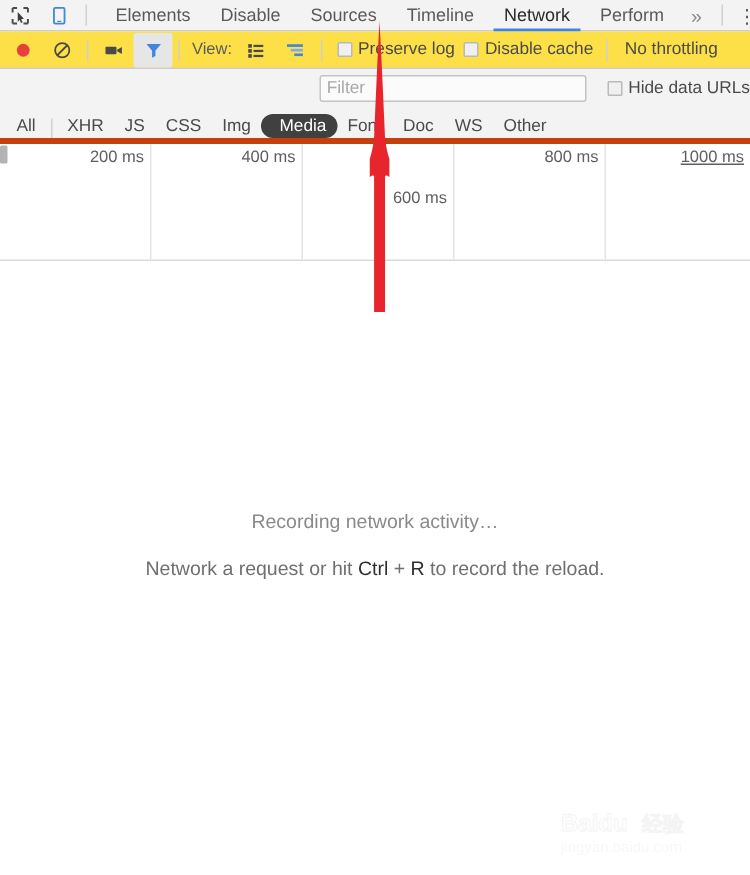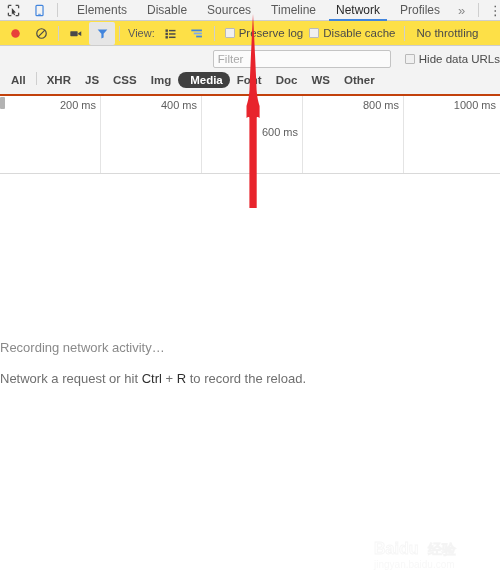--- a/index.html
+++ b/index.html
@@ -182,26 +182,25 @@
     font-family: "Liberation Sans", sans-serif;
     outline: none;
   }
   .filter-input::placeholder { color: #a8a8a8; }
 
   
   .typebar {
     position: relative;
     height: 24px;
     background: #f3f3f3;
-    border-bottom: 2px solid #c2410c;
-    display: flex;
-    align-items: flex-start;
+    border-bottom: 4px solid #c2410c;
+    display: flex;
+    align-items: flex-end;
     padding-left: 4px;
     box-sizing: border-box;
-    font-weight: bold;
   }
   .type {
     font-size: 11.5px;
     color: #4a4a4a;
     padding: 2px 7px;
     border-radius: 9px;
     white-space: nowrap;
   }
   .type.sel {
     background: #404040;
@@ -249,21 +248,21 @@
     transform: translateX(-100%);
     padding-right: 4px;
   }
 
   
   .emptystate {
     position: absolute;
     left: 0;
     right: 0;
     top: 340px;
-    text-align: left;
+    text-align: center;
   }
   .es-line1 {
     font-size: 13px;
     color: #8a8a8a;
     margin-bottom: 16px;
   }
   .es-line2 {
     font-size: 13px;
     color: #6f6f6f;
   }
@@ -311,21 +310,21 @@
     </div>
 
     <div class="tb-sep"></div>
 
     <div class="tabs">
       <div class="tab">Elements</div>
       <div class="tab">Disable</div>
       <div class="tab">Sources</div>
       <div class="tab">Timeline</div>
       <div class="tab active">Network</div>
-      <div class="tab">Profiles</div>
+      <div class="tab">Perform</div>
       <div class="tab-more">»</div>
     </div>
 
     <div class="tabbar-right">
       <div class="tb-sep"></div>
       <div class="kebab">⋮</div>
 
     </div>
   </div>
 
@@ -426,21 +425,21 @@
 
     <div class="divider" style="left:100px;"></div>
     <div class="divider" style="left:201px;"></div>
     <div class="divider" style="left:302px;"></div>
     <div class="divider" style="left:403px;"></div>
 
     <div class="tick" style="left:100px;">200 ms</div>
     <div class="tick" style="left:201px;">400 ms</div>
     <div class="tick" style="left:302px;margin-top:27px;">600 ms</div>
     <div class="tick" style="left:403px;">800 ms</div>
-    <div class="tick" style="left:500px;">1000 ms</div>
+    <div class="tick" style="left:500px;text-decoration:underline;">1000 ms</div>
   </div>
 
   <div class="emptystate">
     <div class="es-line1">Recording network activity…</div>
     <div class="es-line2">
       <span>Network a request or hit </span><b>Ctrl</b><span> + </span><b>R</b><span> to record the reload.</span>
     </div>
   </div>
 
   <div class="arrow">

